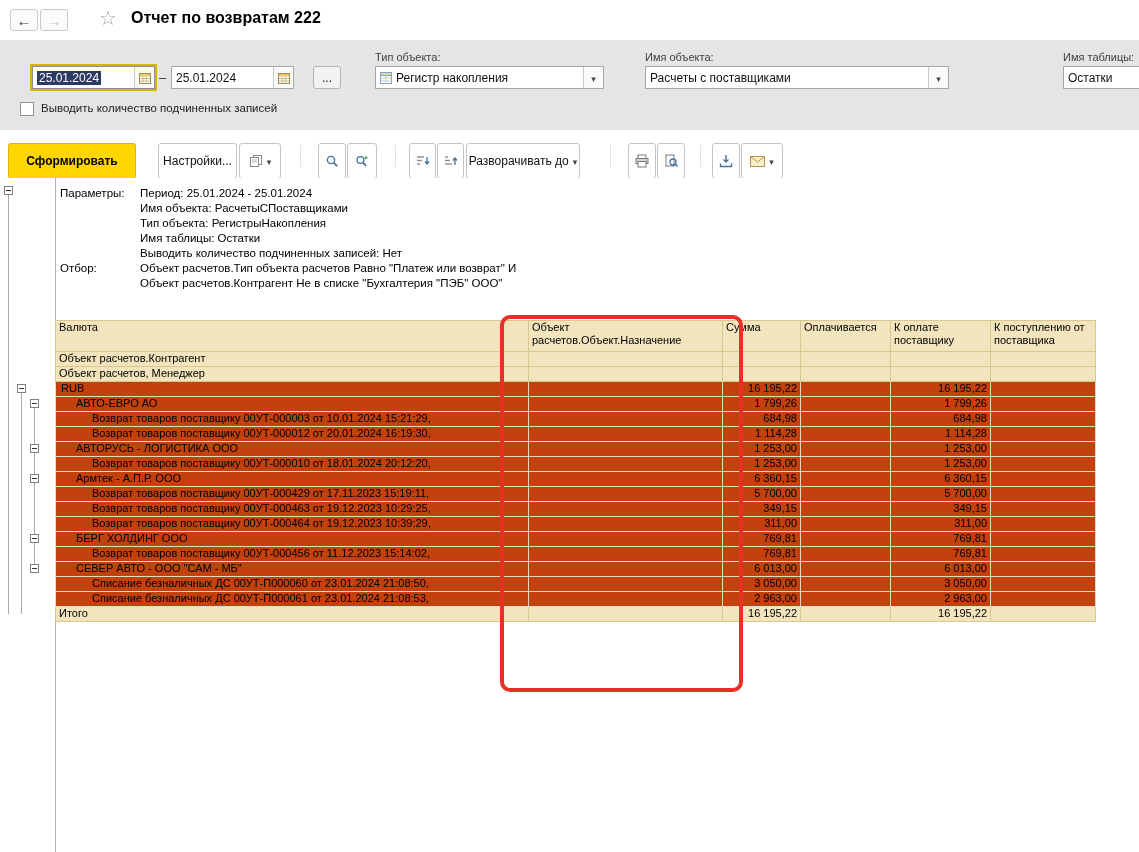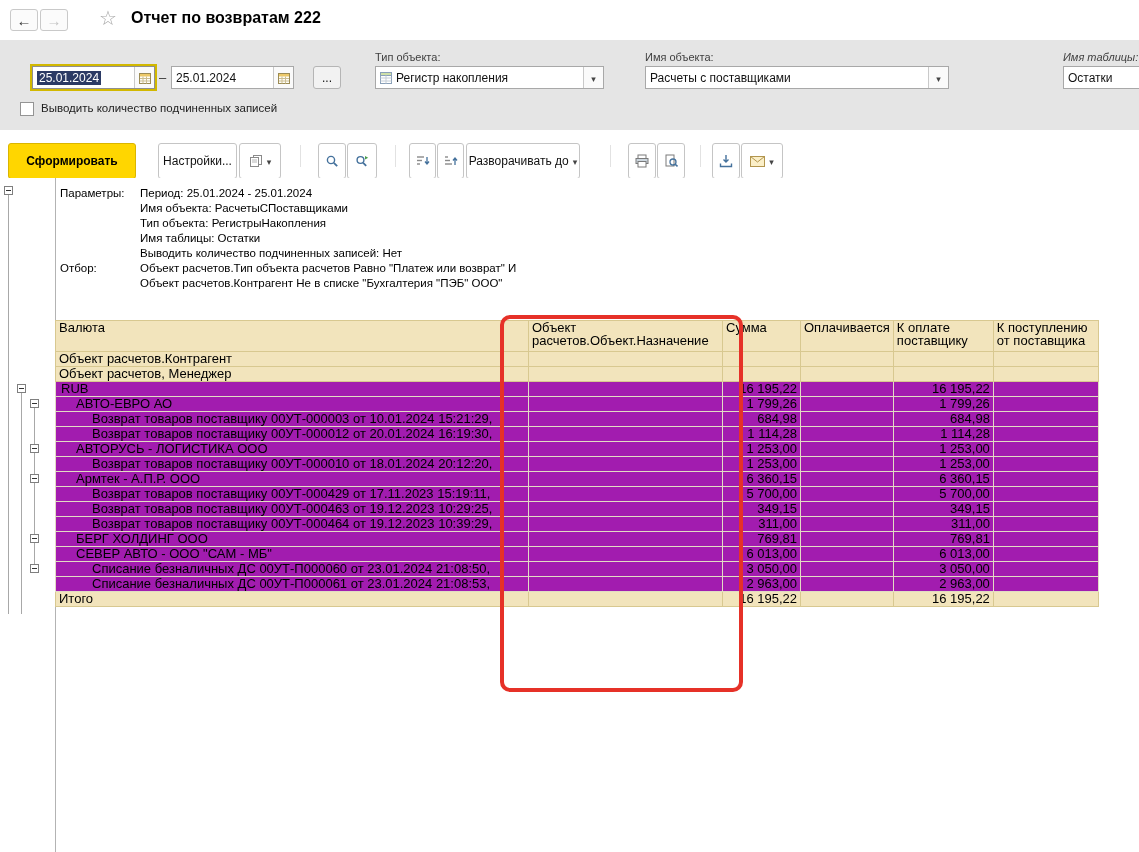--- a/index.html
+++ b/index.html
@@ -10,21 +10,21 @@
 .topbar{position:absolute;top:0;left:0;width:100%;height:40px;background:#fff;}
 .navbtn{position:absolute;top:9px;width:28px;height:22px;border:1px solid #c9c9c9;border-radius:3px;background:#fbfbfb;display:flex;align-items:center;justify-content:center;font-size:15px;line-height:1;cursor:pointer;}
 .navbtn.back{left:10px;color:#333;}
 .navbtn.fwd{left:40px;color:#c4c4c4;}
 .star{position:absolute;left:99px;top:6px;font-size:20px;color:#a8a8a8;cursor:pointer;}
 .title{position:absolute;left:131px;top:9px;font-size:16px;font-weight:bold;color:#000;text-align:right;}
 
 
 .filterbar{position:absolute;top:40px;left:0;width:100%;height:90px;background:#e5e5e5;}
 .flabel{position:absolute;top:11px;font-size:11px;color:#3f3f3f;}
-.lab-type{left:375px;}.lab-name{left:645px;}.lab-table{left:1063px;font-style:italic;}
+.lab-type{left:375px;}.lab-name{left:645px;}.lab-table{left:1063px;}
 .field{position:absolute;top:26px;height:23px;background:#fff;border:1px solid #a8a8a8;display:flex;align-items:stretch;font-size:12px;}
 .fval{flex:1;display:flex;align-items:center;padding:0 4px;white-space:nowrap;overflow:hidden;}
 .fbtn{width:20px;border-left:1px solid #c9c9c9;display:flex;align-items:center;justify-content:center;background:#fafafa;cursor:pointer;}
 .ddglyph::after{content:"▾";font-size:9px;color:#444;}
 .date1{left:32px;width:123px;border-color:#8f8f8f;outline:2px solid #d2b800;}
 .date1 .sel{background:#2b3a64;color:#fff;padding:0 2px;}
 .dash{position:absolute;left:159px;top:30px;font-size:13px;color:#333;}
 .date2{left:171px;width:123px;}
 .dots{position:absolute;left:313px;top:26px;width:28px;height:23px;border:1px solid #b5b5b5;border-radius:3px;background:#f2f2f2;display:flex;align-items:center;justify-content:center;font-size:12px;cursor:pointer;}
 .combo-type{left:375px;width:229px;}
@@ -51,21 +51,21 @@
 .mail{left:741px;width:42px;}
 .tsep{position:absolute;top:15px;width:1px;height:22px;background:#e2e2e2;}
 
 
 .report{position:absolute;top:178px;left:0;right:0;bottom:0;background:#fff;}
 .vborder{position:absolute;left:55px;top:0;bottom:0;width:1px;background:#b3b3b3;}
 .params{position:absolute;left:60px;top:8px;font-size:11.5px;line-height:15px;color:#000;}
 .prow{display:flex;}
 .plabel{width:80px;flex:0 0 80px;}
 
-table.rpt{position:absolute;left:55px;top:142px;border-collapse:collapse;table-layout:fixed;font-size:13px;background:#a21caf;}
+table.rpt{position:absolute;left:55px;top:142px;border-collapse:collapse;table-layout:fixed;font-size:11px;background:#c2410c;}
 .rpt td{border:1px solid #e2dbc4;padding:0 3px;height:15px;line-height:13px;white-space:nowrap;overflow:hidden;vertical-align:top;color:#000;}
 .rpt tr.hdr td{background:#f2e4bc;border-color:#d8c890;}
 .rpt tr.main td{height:31px;white-space:normal;}
 .rpt td.num{text-align:right;}
 .rpt td.ind1{padding-left:5px;}
 .rpt td.ind2{padding-left:20px;}
 .rpt td.ind3{padding-left:36px;}
 
 .tree-box{position:absolute;width:9px;height:9px;background:#fff;border:1px solid #7f7f7f;z-index:5;cursor:pointer;}
 .tree-box i{display:block;width:5px;height:1px;background:#333;margin:3px auto 0;}
@@ -409,20 +409,28 @@
         </tr>
         <tr>
           <td class="ind2">БЕРГ ХОЛДИНГ ООО</td>
           <td></td>
           <td class="num">769,81</td>
           <td></td>
           <td class="num">769,81</td>
           <td></td>
         </tr>
         <tr>
+          <td class="ind3">Возврат товаров поставщику 00УТ-000456 от 11.12.2023 15:14:02,</td>
+          <td></td>
+          <td class="num">769,81</td>
+          <td></td>
+          <td class="num">769,81</td>
+          <td></td>
+        </tr>
+        <tr>
           <td class="ind2">СЕВЕР АВТО - ООО "САМ - МБ"</td>
           <td></td>
           <td class="num">6 013,00</td>
           <td></td>
           <td class="num">6 013,00</td>
           <td></td>
         </tr>
         <tr>
           <td class="ind3">Списание безналичных ДС 00УТ-П000060 от 23.01.2024 21:08:50,</td>
           <td></td>

